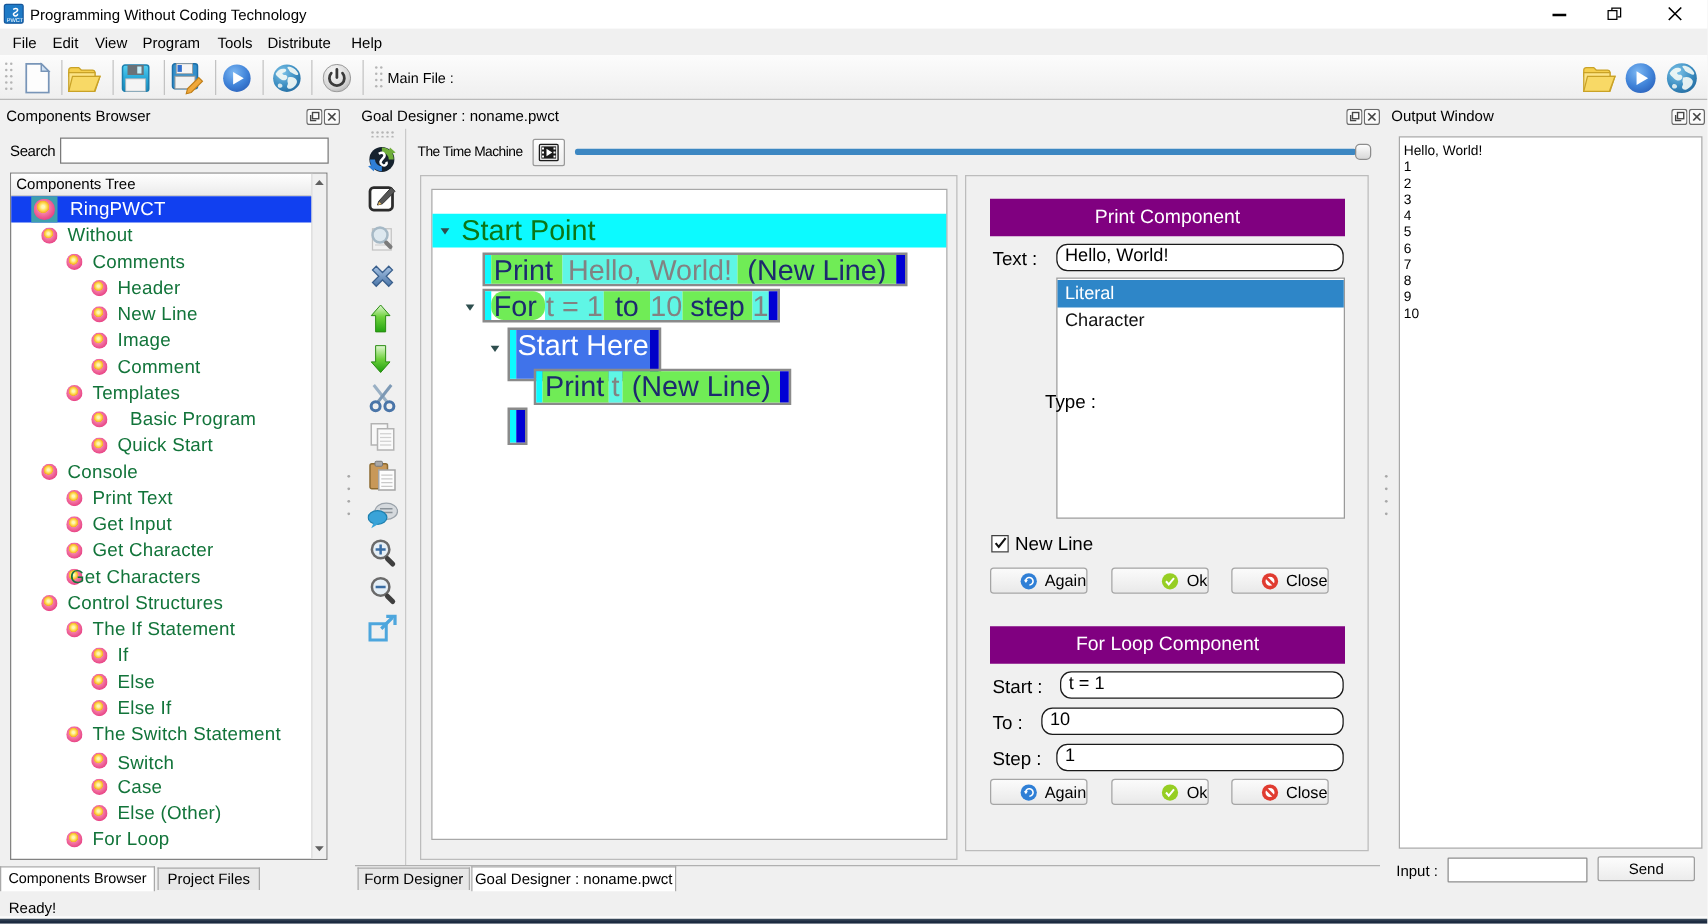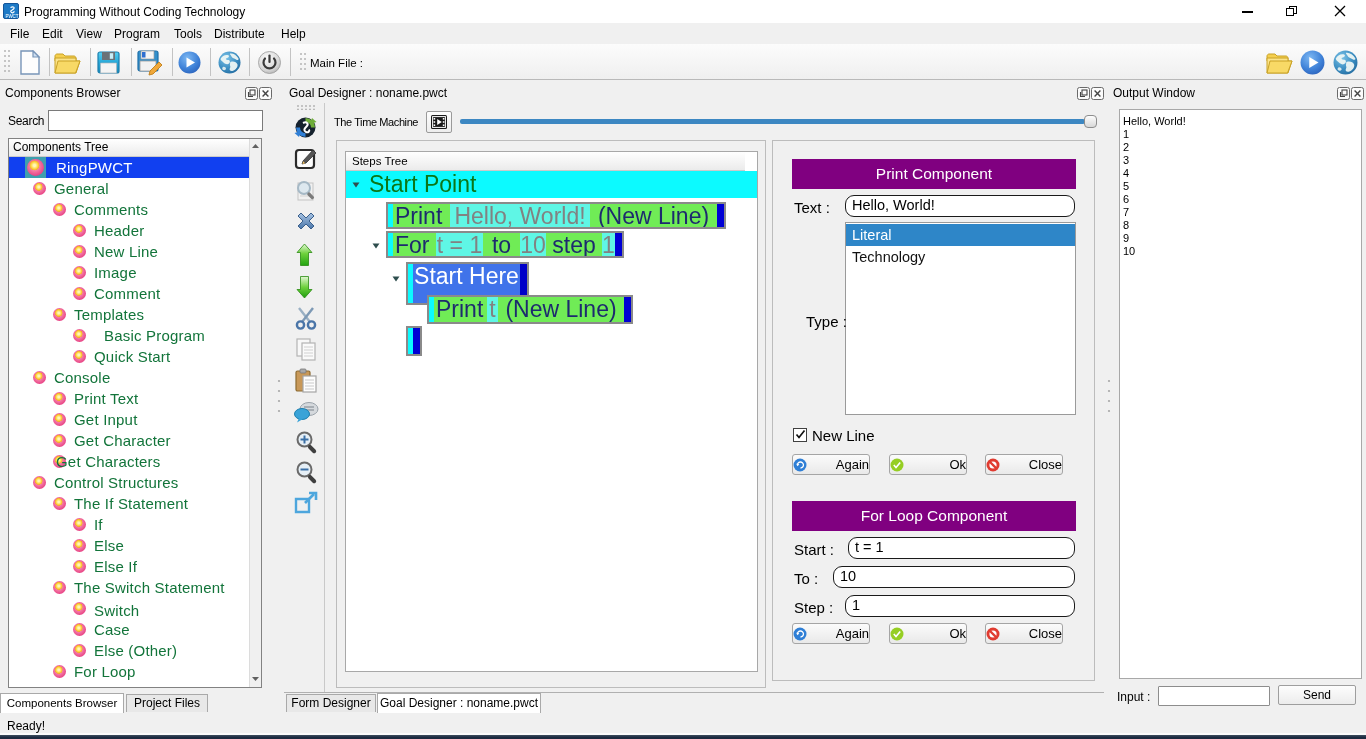--- a/index.html
+++ b/index.html
@@ -21,21 +21,21 @@
   .sph { position:absolute; width:13px; height:13px; border-radius:50%;
          background: radial-gradient(circle at 44% 38%, #fff6b8 0% 8%, #ffda4e 22%, #f4ab26 34%, rgba(0,0,0,0) 36%),
                      radial-gradient(circle at 45% 42%, #f9b9d1 0%, #f2719f 42%, #e84386 72%, #f7a8c8 100%); }
 
   .phdr { position:absolute; width:284px; height:30px; background:#800080; color:#fff;
           font-size:15.5px; text-align:center; line-height:30px; }
   .clab { position:absolute; font-size:15px; color:#000; }
   .rinp { position:absolute; height:22px; background:#fff; border:1.6px solid #1a1a1a; border-radius:9px; }
   .rinp span { font-size:14.5px; line-height:19px; padding-left:6px; display:block; }
   .cbtn { position:absolute; width:78px; height:21px; background:linear-gradient(#fbfbfb,#e9e9e9);
-          border:1px solid #a5a5a5; border-radius:3px; display:flex; align-items:center; justify-content:space-between; gap:6px; }
+          border:1px solid #a5a5a5; border-radius:3px; display:flex; align-items:center; justify-content:flex-end; gap:6px; }
   .cbtn span { font-size:13px; }
   .cbtn svg { flex:0 0 auto; }
 </style>
 </head>
 <body>
 <div id="app">
 
   <div class="abs" style="left:0;top:0;width:1366px;height:23px;background:#ffffff;"></div>
   <div class="abs" style="left:3px;top:3px;width:16px;height:16px;background:#1e7ac6;border:1px solid #15569a;border-radius:2px;">
     <svg width="16" height="16" viewBox="0 0 16 16">
@@ -211,21 +211,21 @@
     </svg>
   <svg class="abs" style="left:250px;top:673px;" width="11" height="11">
       <path d="M2 4 L5.5 8 L9 4 Z" fill="#606060"></path>
     </svg>
   <div id="tree">
   <div class="abs" style="left:9px;top:157px;width:240px;height:21px;background:#1140f0;"></div>
   <div class="abs" style="left:25px;top:157px;width:21px;height:21px;background:#3e9fae;"></div>
   <div class="sph" style="left:27px;top:159px;width:17px;height:17px;"></div>
   <div class="ti" style="left:56px;top:157px;color:#fff;">RingPWCT</div>
   <div class="sph" style="left:33px;top:182px;"></div>
-  <div class="ti" style="left:54px;top:178px;">General</div>
+  <div class="ti" style="left:54px;top:178px;">Without</div>
   <div class="sph" style="left:53px;top:203px;"></div>
   <div class="ti" style="left:74px;top:199px;">Comments</div>
   <div class="sph" style="left:73px;top:224px;"></div>
   <div class="ti" style="left:94px;top:220px;">Header</div>
   <div class="sph" style="left:73px;top:245px;"></div>
   <div class="ti" style="left:94px;top:241px;">New Line</div>
   <div class="sph" style="left:73px;top:266px;"></div>
   <div class="ti" style="left:94px;top:262px;">Image</div>
   <div class="sph" style="left:73px;top:287px;"></div>
   <div class="ti" style="left:94px;top:283px;">Comment</div>
@@ -429,21 +429,20 @@
         <rect x="12.8" y="7.2" width="1.6" height="1.6"></rect>
         <rect x="12.8" y="10.4" width="1.6" height="1.6"></rect>
       </g>
     <path d="M7.2 5 L11.8 8 L7.2 11 Z" fill="#fff"></path>
   </svg>
   <div class="abs" style="left:460px;top:119px;width:625px;height:5px;background:#3c87c2;border-radius:2px;"></div>
   <div class="abs" style="left:1084px;top:115px;width:13px;height:13px;background:linear-gradient(#fdfdfd,#d8d8d8);border:1px solid #8d8d8d;border-radius:4px;"></div>
 
   <div class="abs" style="left:336px;top:140px;width:430px;height:548px;border:1px solid #bcbcbc;"></div>
   <div class="abs" style="left:345px;top:151px;width:413px;height:521px;background:#fff;border:1px solid #a8a8a8;"></div>
-  <div class="abs" style="left:346px;top:152px;width:399px;height:19px;background:linear-gradient(#ffffff,#ebebeb);border-bottom:1px solid #cacaca;font-size:11.5px;padding-left:6px;line-height:18px;">Steps Tree</div>
   <div id="steps">
 <div class="abs" style="left:346px;top:171px;width:411px;height:27px;background:#0cfaff;"></div>
 <svg class="abs" style="left:352px;top:182px;" width="8" height="6">
         <path d="M0.5 0.5 L7.5 0.5 L4 5.5 Z" fill="#2e4e4e"></path>
       </svg>
 <div class="abs stp" style="left:369px;top:171px;color:#0b7617;line-height:27px;">Start Point</div>
 
 <svg class="abs" style="left:372px;top:243px;" width="8" height="6">
         <path d="M0.5 0.5 L7.5 0.5 L4 5.5 Z" fill="#2e4e4e"></path>
       </svg>
@@ -453,21 +452,21 @@
 
 <div class="srow" style="left:386px;top:202px;">
  <div class="cy"></div>
         <div class="sg g" style="width:57px;padding-left:2px;">Print</div>
         <div class="sg c ctr" style="width:140px;">Hello, World!</div>
         <div class="sg g ctr" style="width:127px;">(New Line)</div>
         <div class="bb"></div>
 </div>
 <div class="srow" style="left:386px;top:231px;">
  <div class="cy"></div>
-        <div class="sg g" style="width:43px;padding-left:2px;">For</div>
+        <div class="sg g" style="width:43px;padding-left:2px;border-radius:10px;">For</div>
         <div class="sg c ctr" style="width:47px;">t = 1</div>
         <div class="sg g ctr" style="width:37px;">to</div>
         <div class="sg c ctr" style="width:26px;">10</div>
         <div class="sg g ctr" style="width:56px;">step</div>
         <div class="sg c ctr" style="width:13px;">1</div>
         <div class="bb"></div>
 </div>
 <div class="srow" style="left:406px;top:262px;height:43px;">
  <div class="cy"></div>
         <div class="sg ctr" style="width:107px;background:#4073ea;color:#fff;">Start Here</div>
@@ -488,22 +487,22 @@
 
   <div class="abs" style="left:772px;top:140px;width:323px;height:541px;border:1px solid #bcbcbc;"></div>
   <div id="comp">
 <div class="phdr" style="left:792px;top:159px;">Print Component</div>
 <div class="clab" style="left:794px;top:199px;">Text :</div>
 <div class="rinp" style="left:845px;top:195px;width:230px;">
         <span>Hello, World!</span>
       </div>
 <div class="abs" style="left:845px;top:222px;width:231px;height:193px;background:#fff;border:1px solid #9a9a9a;"></div>
 <div class="abs" style="left:846px;top:224px;width:229px;height:22px;background:#2e86c8;color:#fff;font-size:14.5px;line-height:22px;padding-left:6px;">Literal</div>
-<div class="abs" style="left:846px;top:246px;width:229px;height:22px;color:#111;font-size:14.5px;line-height:22px;padding-left:6px;">Technology</div>
-<div class="clab" style="left:806px;top:313px;">Type :</div>
+<div class="abs" style="left:846px;top:246px;width:229px;height:22px;color:#111;font-size:14.5px;line-height:22px;padding-left:6px;">Character</div>
+<div class="clab" style="left:836px;top:313px;">Type :</div>
 <div class="abs" style="left:793px;top:428px;width:14px;height:14px;background:#fff;border:1.4px solid #404040;"></div>
 <svg class="abs" style="left:795px;top:429px;" width="11" height="11" viewBox="0 0 11 11">
         <path d="M1.5 5.5 L4 8.5 L9.5 1.5" stroke="#111" stroke-width="1.7" fill="none"></path>
       </svg>
 <div class="clab" style="left:812px;top:427px;">New Line</div>
 <div class="cbtn" style="left:792px;top:454px;">
         <svg width="14" height="14" viewBox="0 0 14 14">
           <circle cx="7" cy="7" r="6.5" fill="#2f7fd6"></circle>
           <path d="M4.5 7.5 A3 3 0 1 1 7.5 10" stroke="#fff" stroke-width="1.3" fill="none"></path>
           <path d="M3.2 5.8 L4.7 8.3 L6.3 6 Z" fill="#fff"></path>

